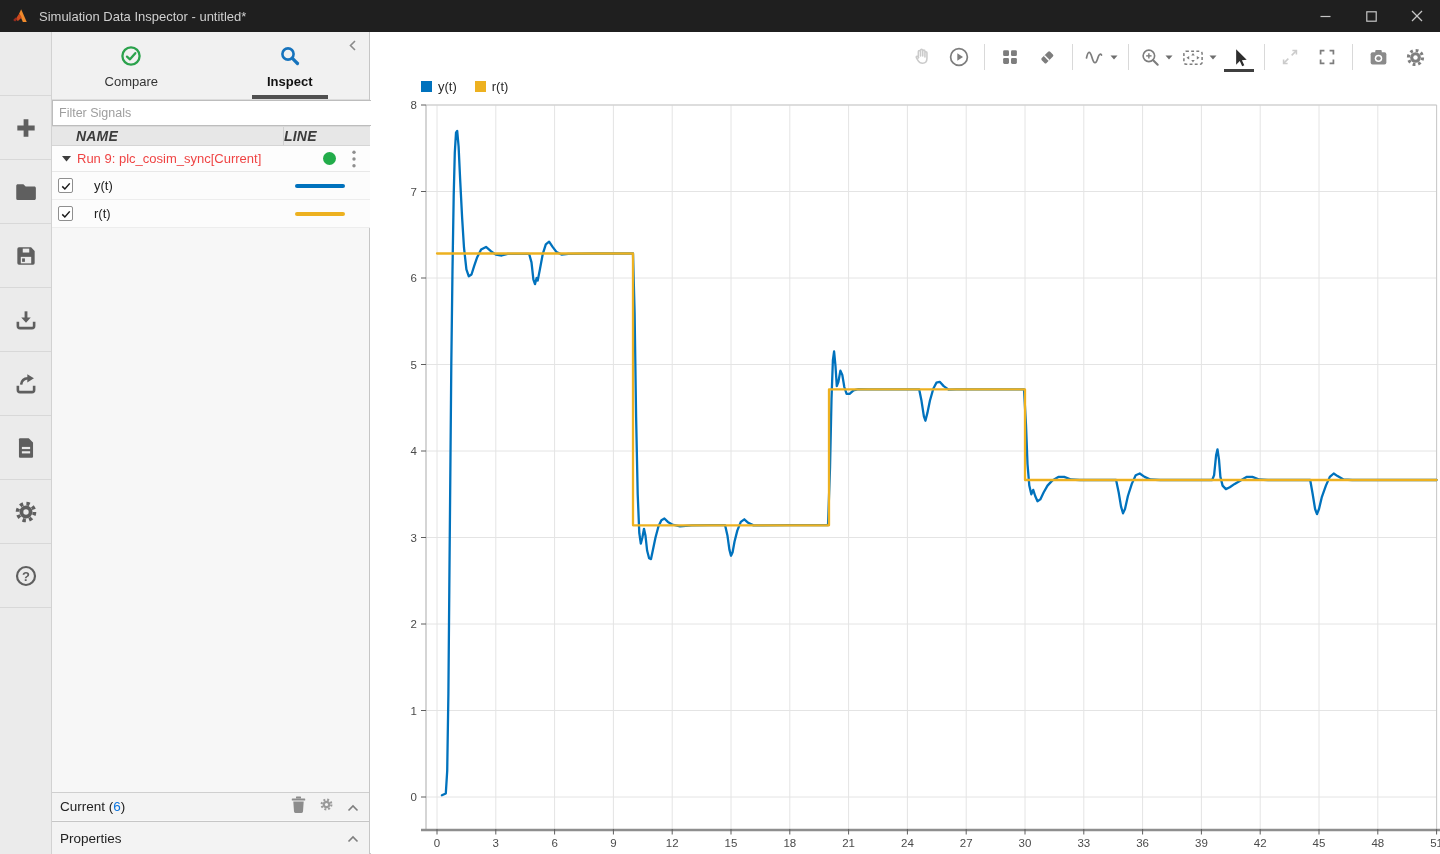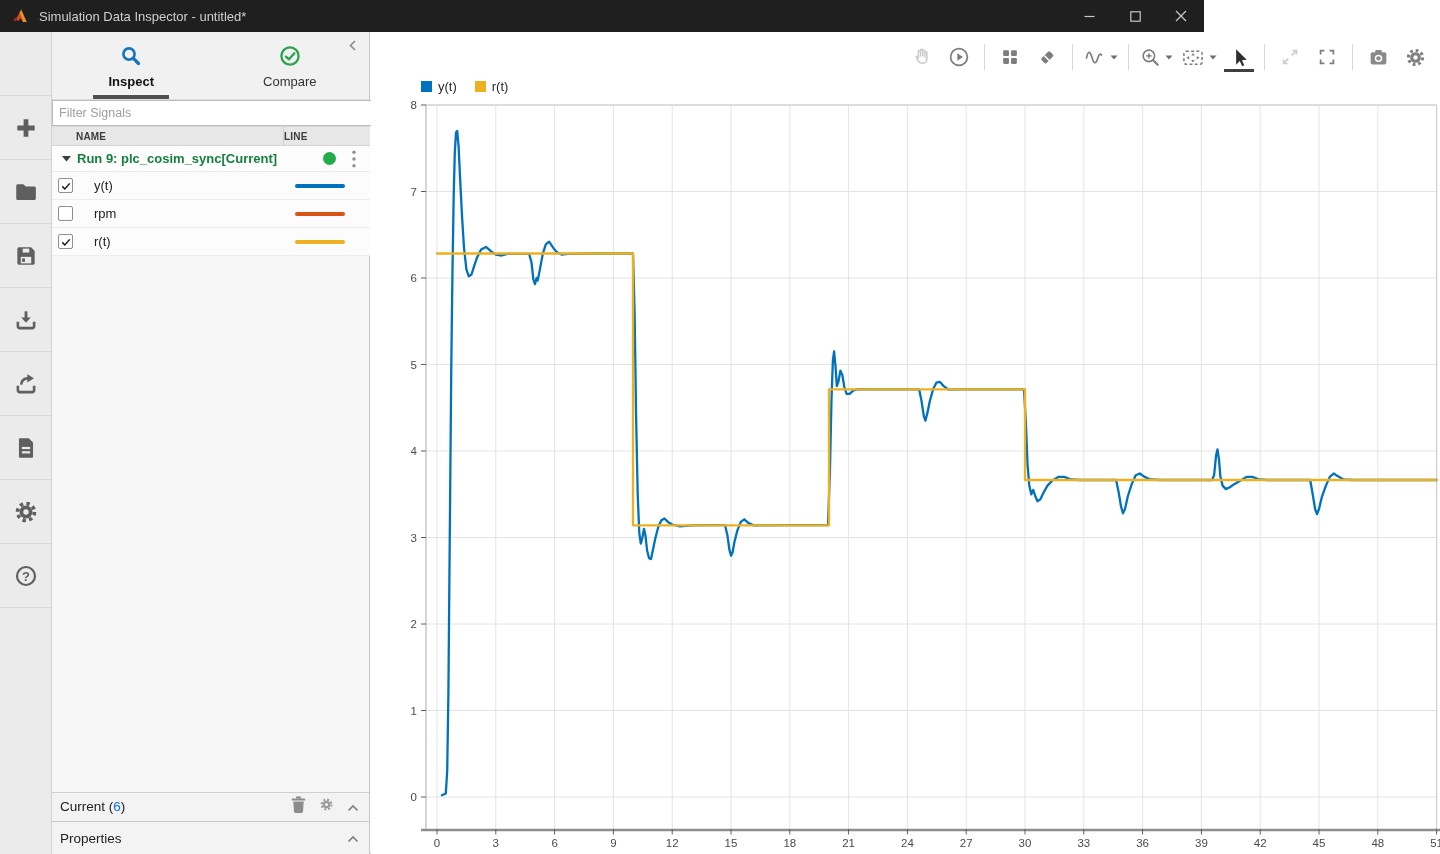--- a/index.html
+++ b/index.html
@@ -1,20 +1,20 @@
 <!DOCTYPE html>
 <html><head>
 <meta charset="utf-8">
 <style>
   * { box-sizing: border-box; margin: 0; padding: 0; }
   html,body { width:1440px; height:854px; overflow:hidden; font-family:"Liberation Sans", sans-serif; background:#fff; }
   .app { position:relative; width:1440px; height:854px; border-bottom:1px solid #c9c9c9; }
 
   
-  .titlebar { position:absolute; top:0; left:0; width:1204px; height:32px; background:#1f1f1f; display:flex; align-items:center; color:#d4d4d4; }
+  .titlebar { position:absolute; top:0; left:0; width:1440px; height:32px; background:#1f1f1f; display:flex; align-items:center; color:#d4d4d4; }
   .titlebar .logo { margin:0 10px 0 12px; display:flex; align-items:center; }
   .titlebar .title { font-size:13px; color:#cfcfcf; }
   .win-controls { position:absolute; right:0; top:0; height:32px; display:flex; }
   .win-btn { width:46px; height:32px; display:flex; align-items:center; justify-content:center; }
 
   
   .iconstrip { position:absolute; left:0; top:32px; width:52px; height:822px; background:#ebebeb; border-right:1px solid #d2d2d2; }
   .strip-cell { height:64px; display:flex; align-items:center; justify-content:center; border-bottom:1px solid #d8d8d8; }
   .strip-cell.blank { background:#ebebeb; }
 
@@ -24,27 +24,27 @@
   .tab { flex:1; display:flex; flex-direction:column; align-items:center; justify-content:flex-end; padding-bottom:10px; gap:6px; position:relative; cursor:default; }
   .tab .tab-label { font-size:13px; color:#333; }
   .tab.active .tab-label { font-weight:bold; color:#111; }
   .tab.active .tab-underline { position:absolute; bottom:0; left:50%; transform:translateX(-50%); width:76px; height:4px; background:#4f4f4f; }
   .collapse-chev { position:absolute; top:6px; right:8px; width:14px; height:14px; }
 
   .filter { position:absolute; top:68px; left:0; width:364px; height:22px; border:1px solid #bdbdbd; background:#fff; font-size:12.5px; padding:12px 6px; color:#333; font-family:"Liberation Sans", sans-serif; }
   .filter::placeholder { color:#9e9e9e; }
 
   .thead { position:absolute; top:94px; left:0; width:318px; height:20px; background:#e7e7e7; border-top:1px solid #d9d9d9; border-bottom:1px solid #d5d5d5; display:flex; align-items:center; }
-  .th { font-size:10px; font-weight:bold; color:#3c3c3c; letter-spacing:.2px; }
+  .th { font-size:14px; font-weight:bold; color:#3c3c3c; letter-spacing:.2px;font-style:italic; }
   .th.name { padding-left:24px; width:231px; }
   .th.line { border-left:1px solid #d0d0d0; height:100%; display:flex; align-items:center; }
 
   .run-row { position:absolute; top:114px; left:0; width:318px; height:26px; background:#fdfdfd; border-bottom:1px solid #e8e8e8; display:flex; align-items:center; }
   .tri { margin-left:10px; display:flex; }
-  .run-label { margin-left:6px; font-size:13px; font-weight:bold; color:#15803d; }
+  .run-label { margin-left:6px; font-size:13px; font-weight:normal; color:#ef4444; }
   .run-dot { position:absolute; left:271px; width:13px; height:13px; border-radius:50%; background:#22ac4a; }
   .kebab { position:absolute; left:295px; width:14px; height:20px; display:flex; align-items:center; justify-content:center; }
 
   #signal-rows { position:absolute; top:140px; left:0; width:318px; }
   .sig-row { height:28px; background:#fcfcfc; border-bottom:1px solid #ededed; display:flex; align-items:center; position:relative; }
   .checkbox { position:absolute; left:6px; width:15px; height:15px; background:#fff; border:1px solid #8f8f8f; border-radius:2px; display:flex; align-items:center; justify-content:center; }
   .checkbox svg { display:none; width:12px; height:12px; }
   .checkbox.checked svg { display:block; }
   .sig-name { position:absolute; left:42px; font-size:13px; color:#222; }
   .swatch { position:absolute; left:243px; width:50px; height:4px; border-radius:2px; }
@@ -157,34 +157,34 @@
     <div class="strip-cell">
       <svg width="26" height="26" viewBox="0 0 24 24">
         <circle cx="12" cy="12" r="8.3" fill="none" stroke="#5f5f5f" stroke-width="2"></circle>
         <text x="12" y="16.2" text-anchor="middle" font-size="12" font-weight="bold" fill="#5f5f5f" font-family="Liberation Sans, sans-serif">?</text>
       </svg>
     </div>
   </div>
 
   <div class="panel">
     <div class="tabs">
+      <div class="tab">
+        <svg width="24" height="24" viewBox="0 0 24 24">
+          <circle cx="12" cy="12" r="8.6" fill="none" stroke="#2ba24c" stroke-width="2.3"></circle>
+          <polyline points="8,12.6 11,15.3 16.3,9.2" fill="none" stroke="#2ba24c" stroke-width="2.3" stroke-linecap="round" stroke-linejoin="round"></polyline>
+        </svg>
+        <span class="tab-label">Compare</span>
+      </div>
       <div class="tab active">
         <svg width="24" height="24" viewBox="0 0 24 24">
           <circle cx="10" cy="10" r="5.6" fill="none" stroke="#1673bd" stroke-width="2.6"></circle>
           <line x1="14.4" y1="14.4" x2="19.5" y2="19.5" stroke="#1673bd" stroke-width="3.2" stroke-linecap="round"></line>
         </svg>
         <span class="tab-label">Inspect</span>
         <div class="tab-underline"></div>
-      </div>
-      <div class="tab">
-        <svg width="24" height="24" viewBox="0 0 24 24">
-          <circle cx="12" cy="12" r="8.6" fill="none" stroke="#2ba24c" stroke-width="2.3"></circle>
-          <polyline points="8,12.6 11,15.3 16.3,9.2" fill="none" stroke="#2ba24c" stroke-width="2.3" stroke-linecap="round" stroke-linejoin="round"></polyline>
-        </svg>
-        <span class="tab-label">Compare</span>
       </div>
       <div class="collapse-chev">
         <svg width="12" height="13" viewBox="0 0 12 13">
             <polyline points="8,2 3.5,6.5 8,11" fill="none" stroke="#8a8a8a" stroke-width="1.6"></polyline>
           </svg>
       </div>
     </div>
 
     <input class="filter" type="text" placeholder="Filter Signals" style="">
 
@@ -214,27 +214,20 @@
   <div class="sig-row">
     <span class="checkbox checked">
       <svg viewBox="0 0 16 16">
               <polyline points="3,8.5 6.5,12 13,4.5" fill="none" stroke="#1a1a1a" stroke-width="2"></polyline>
             </svg>
     </span>
     <span class="sig-name">y(t)</span>
     <span class="swatch" style="background: rgb(0, 114, 189);"></span>
   </div>
 
-  <div class="sig-row">
-    <span class="checkbox">
-      
-    </span>
-    <span class="sig-name">rpm</span>
-    <span class="swatch" style="background: rgb(217, 83, 25);"></span>
-  </div>
 
   <div class="sig-row">
     <span class="checkbox checked">
       <svg viewBox="0 0 16 16">
               <polyline points="3,8.5 6.5,12 13,4.5" fill="none" stroke="#1a1a1a" stroke-width="2"></polyline>
             </svg>
     </span>
     <span class="sig-name">r(t)</span>
     <span class="swatch" style="background: rgb(237, 177, 32);"></span>
   </div>

